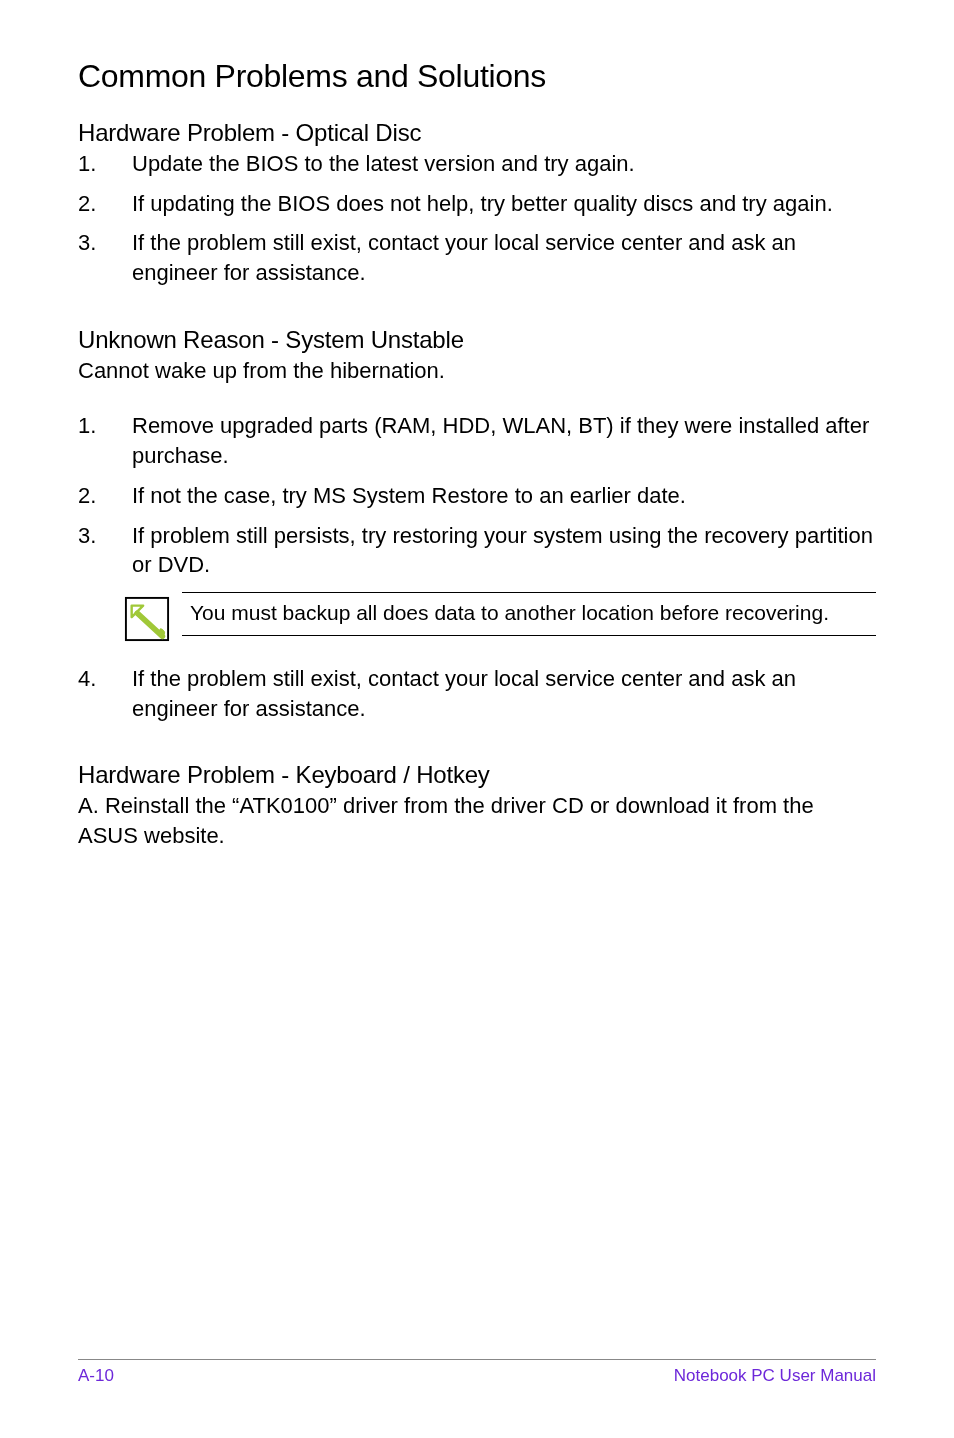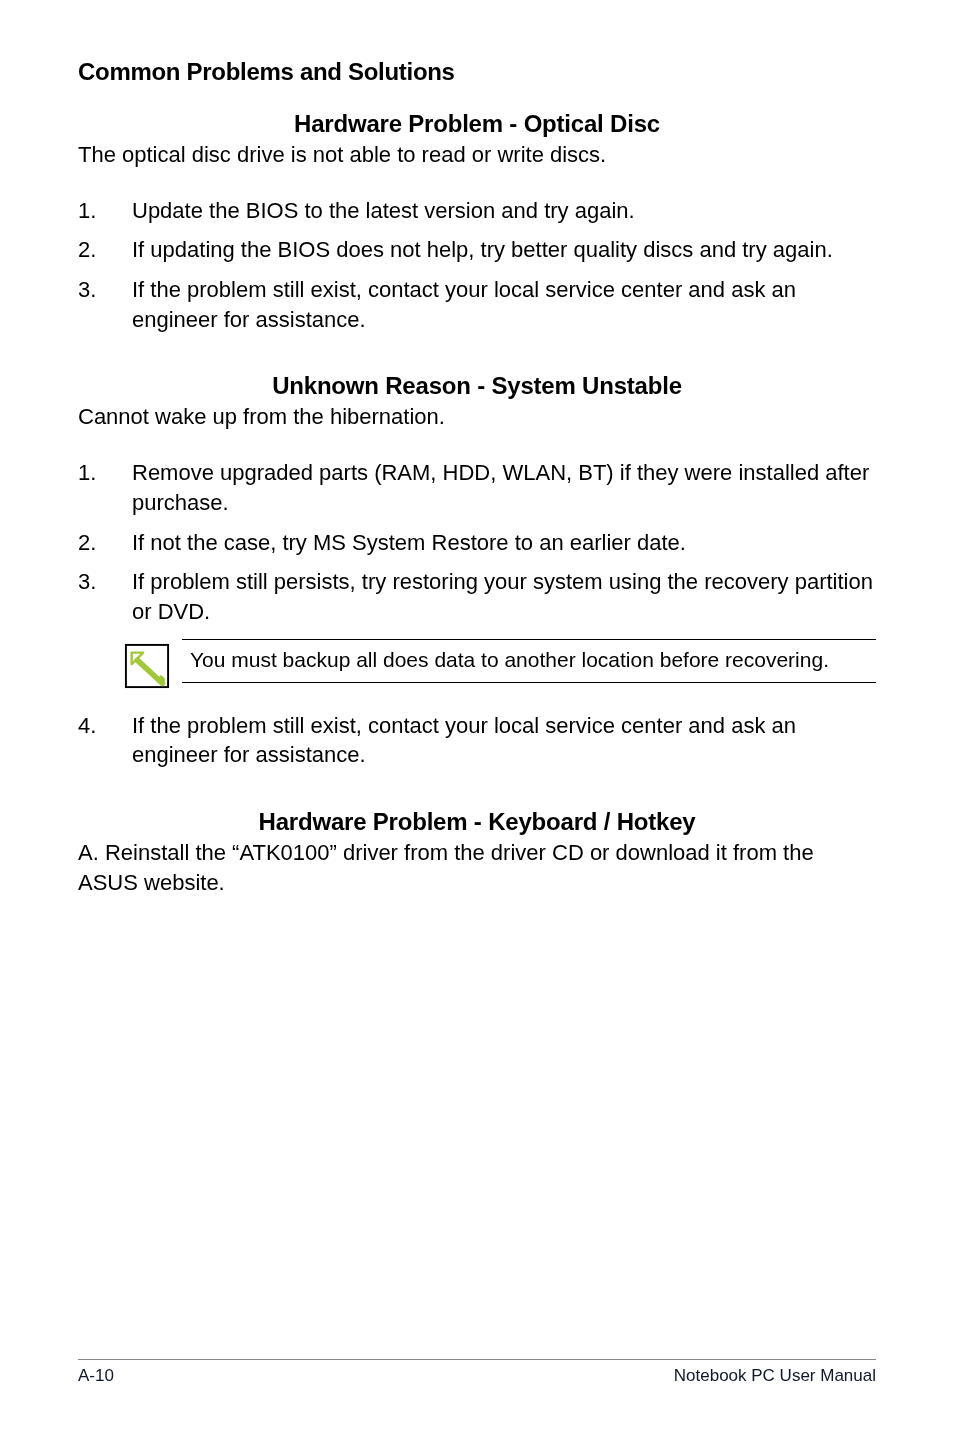--- a/index.html
+++ b/index.html
@@ -10,34 +10,33 @@
     body {
       width: 954px;
       height: 1438px;
       background: #ffffff;
       font-family: "Segoe UI", "Helvetica Neue", Arial, sans-serif;
       color: #000;
       padding: 58px 78px 40px 78px;
       position: relative;
     }
     .main-heading {
-      font-size: 24px;
-      font-weight: 700;
+      font-size: 32px;
+      font-weight: 400;
       margin-bottom: 24px;
       letter-spacing: -0.3px;
     }
     .section {
       margin-bottom: 38px;
     }
     .sub-heading {
       font-size: 24px;
-      font-weight: 700;
+      font-weight: 400;
       margin-bottom: 2px;
       letter-spacing: -0.2px;
-      text-align: center;
     }
     .intro-text {
       font-size: 22px;
       line-height: 1.35;
       margin-bottom: 26px;
     }
     .num-list {
       list-style: none;
       padding-left: 0;
     }
@@ -81,31 +80,30 @@
     .footer {
       position: absolute;
       bottom: 52px;
       left: 78px;
       right: 78px;
       border-top: 1px solid #888;
       padding-top: 6px;
       display: flex;
       justify-content: space-between;
       font-size: 17px;
-      color: #0f172a;
+      color: #6d28d9;
     }
   </style>
 </head>
 <body>
 
 <h1 class="main-heading">Common Problems and Solutions</h1>
 
 <div class="section">
   <h2 class="sub-heading">Hardware Problem - Optical Disc</h2>
-  <p class="intro-text">The optical disc drive is not able to read or write discs.</p>
   <ol class="num-list">
     <li>
       <span class="num">1.</span>
       <span class="itxt">Update the BIOS to the latest version and try again.</span>
     </li>
     <li>
       <span class="num">2.</span>
       <span class="itxt">If updating the BIOS does not help, try better quality discs and try again.</span>
     </li>
     <li>

